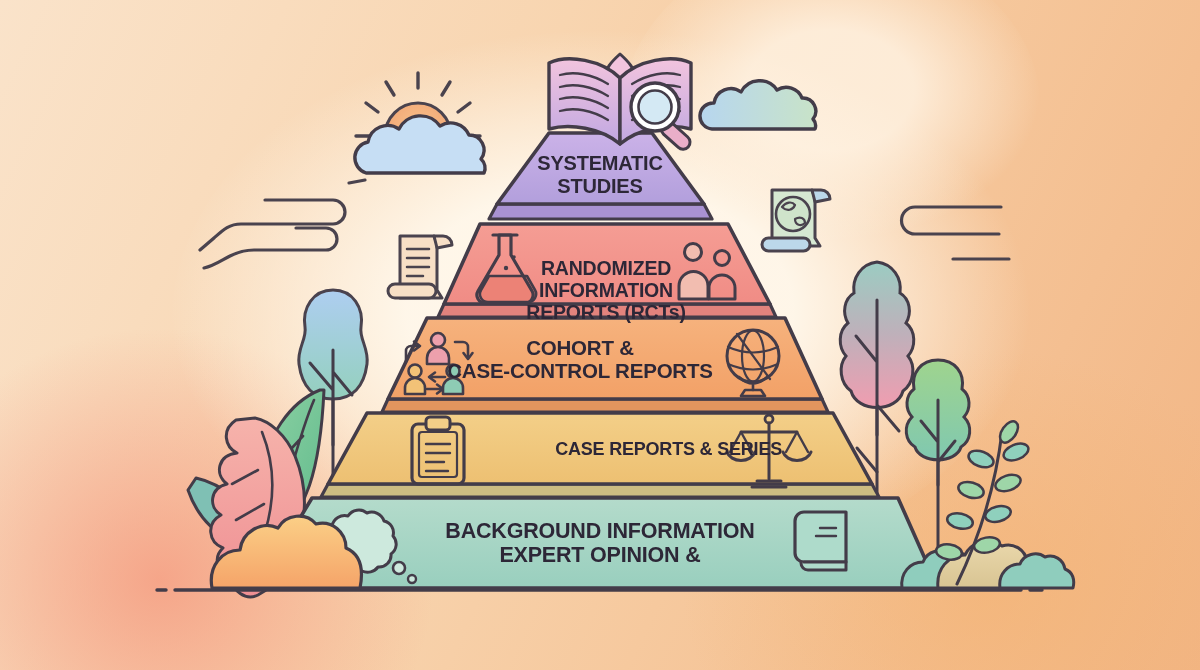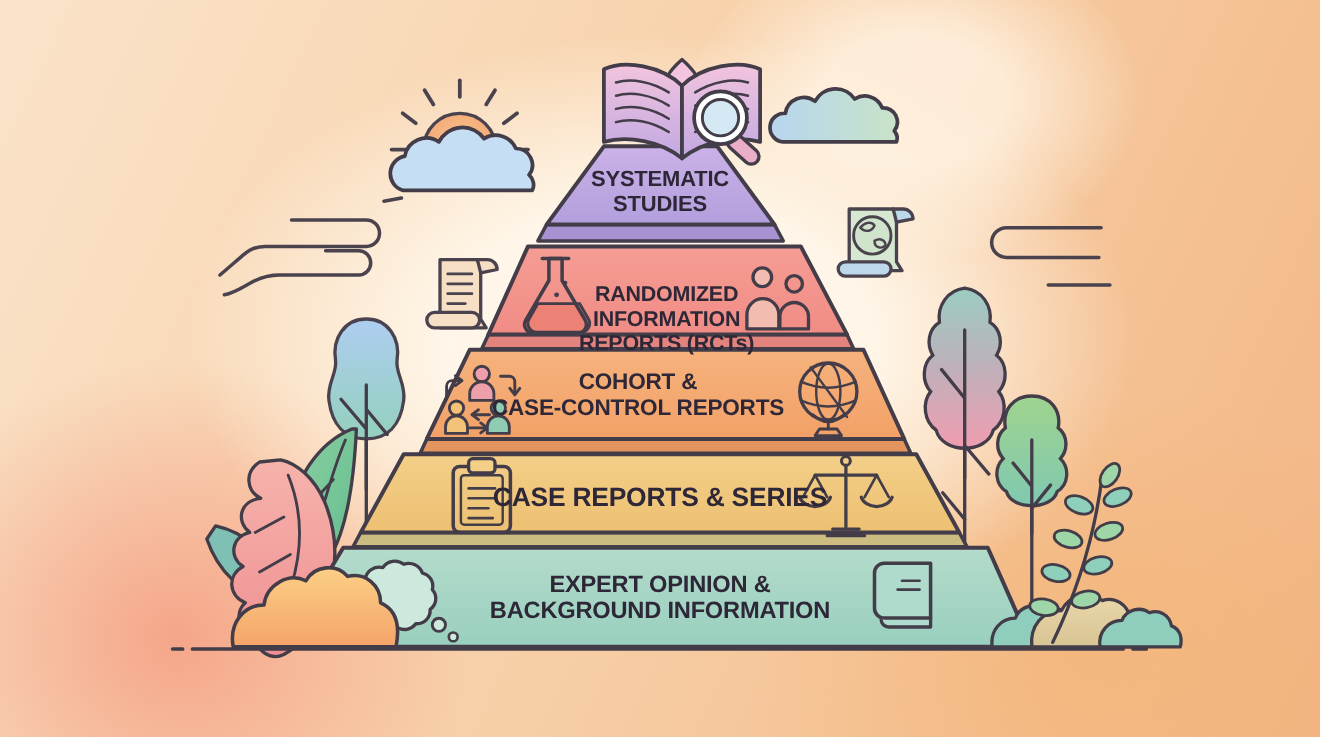--- a/index.html
+++ b/index.html
@@ -19,21 +19,21 @@
     background:radial-gradient(closest-side,rgba(255,244,229,.8) 40%,rgba(255,244,229,0) 100%);}
   svg.scene{position:absolute;left:0;top:0;}
   .lvl-label{
     position:absolute;display:flex;flex-direction:column;align-items:center;justify-content:center;
     text-align:center;color:#2d2737;font-weight:700;line-height:1.13;letter-spacing:-.2px;
   }
   .lvl-label span{white-space:nowrap;}
   .t1{left:502px;top:152px;width:196px;font-size:20px;}
   .t2{left:468px;top:230px;width:276px;font-size:19.5px;margin-top:27px;}
   .t3{left:404px;top:336px;width:352px;font-size:20.5px;}
-  .t4{left:418px;top:439px;width:364px;font-size:24px;}
+  .t4{left:418px;top:439px;width:364px;font-size:18px;align-items:flex-end;}
   .t5{left:360px;top:519px;width:480px;font-size:21.5px;}
 </style>
 </head>
 <body>
 
 <div class="canvas">
 
   <div class="tint tint-bl"></div>
   <div class="tint tint-br"></div>
   <div class="tint blob-center"></div>
@@ -352,17 +352,17 @@
     <span>REPORTS (RCTs)</span>
   </div>
   <div class="lvl-label t3">
     <span>COHORT &amp;</span>
     <span>CASE-CONTROL REPORTS</span>
   </div>
   <div class="lvl-label t4">
     <span>CASE REPORTS &amp; SERIES</span>
   </div>
   <div class="lvl-label t5">
+    <span>BACKGROUND INFORMATION</span>
     <span>EXPERT OPINION &amp;</span>
-    <span>BACKGROUND INFORMATION</span>
   </div>
 
 </div>
 
 </body></html>

